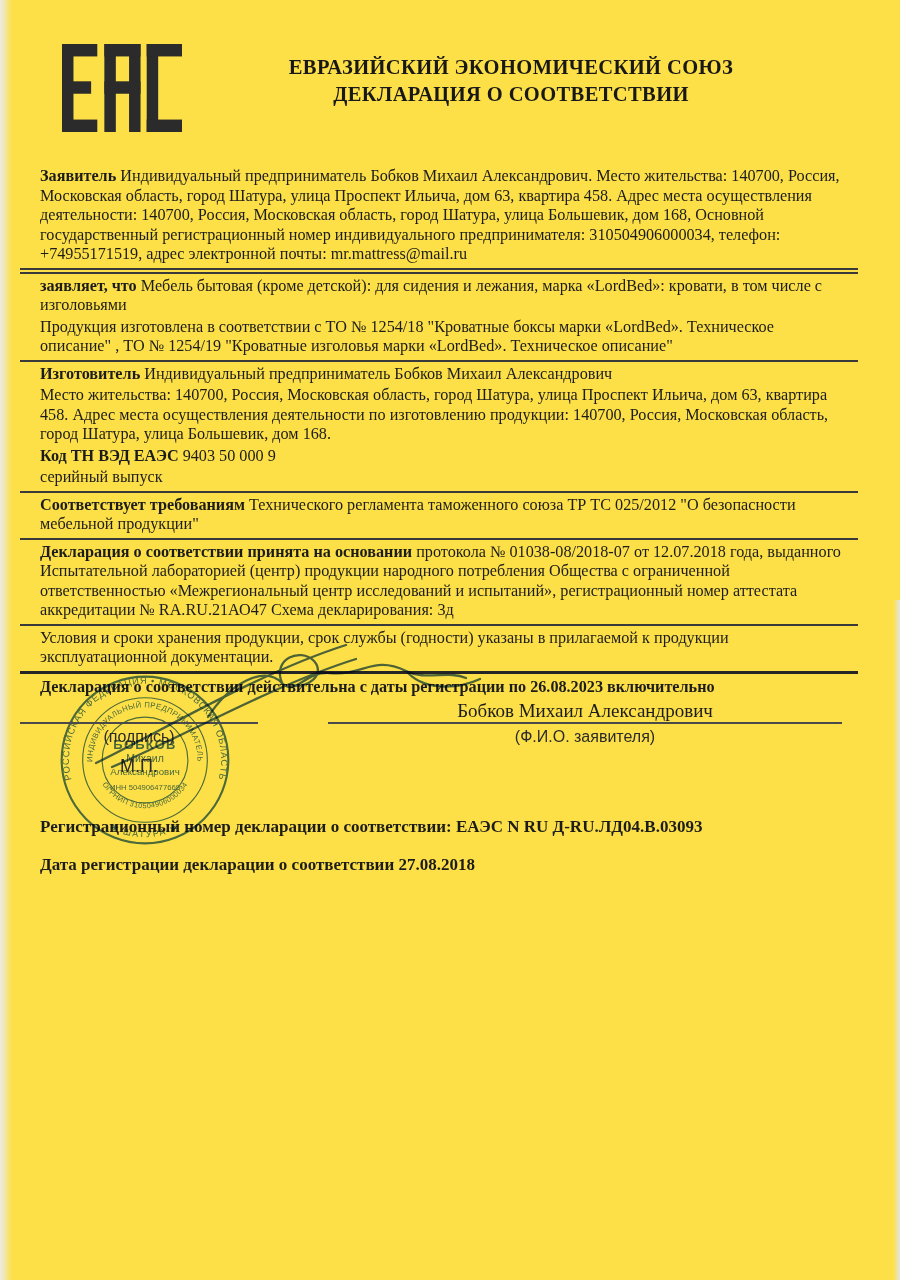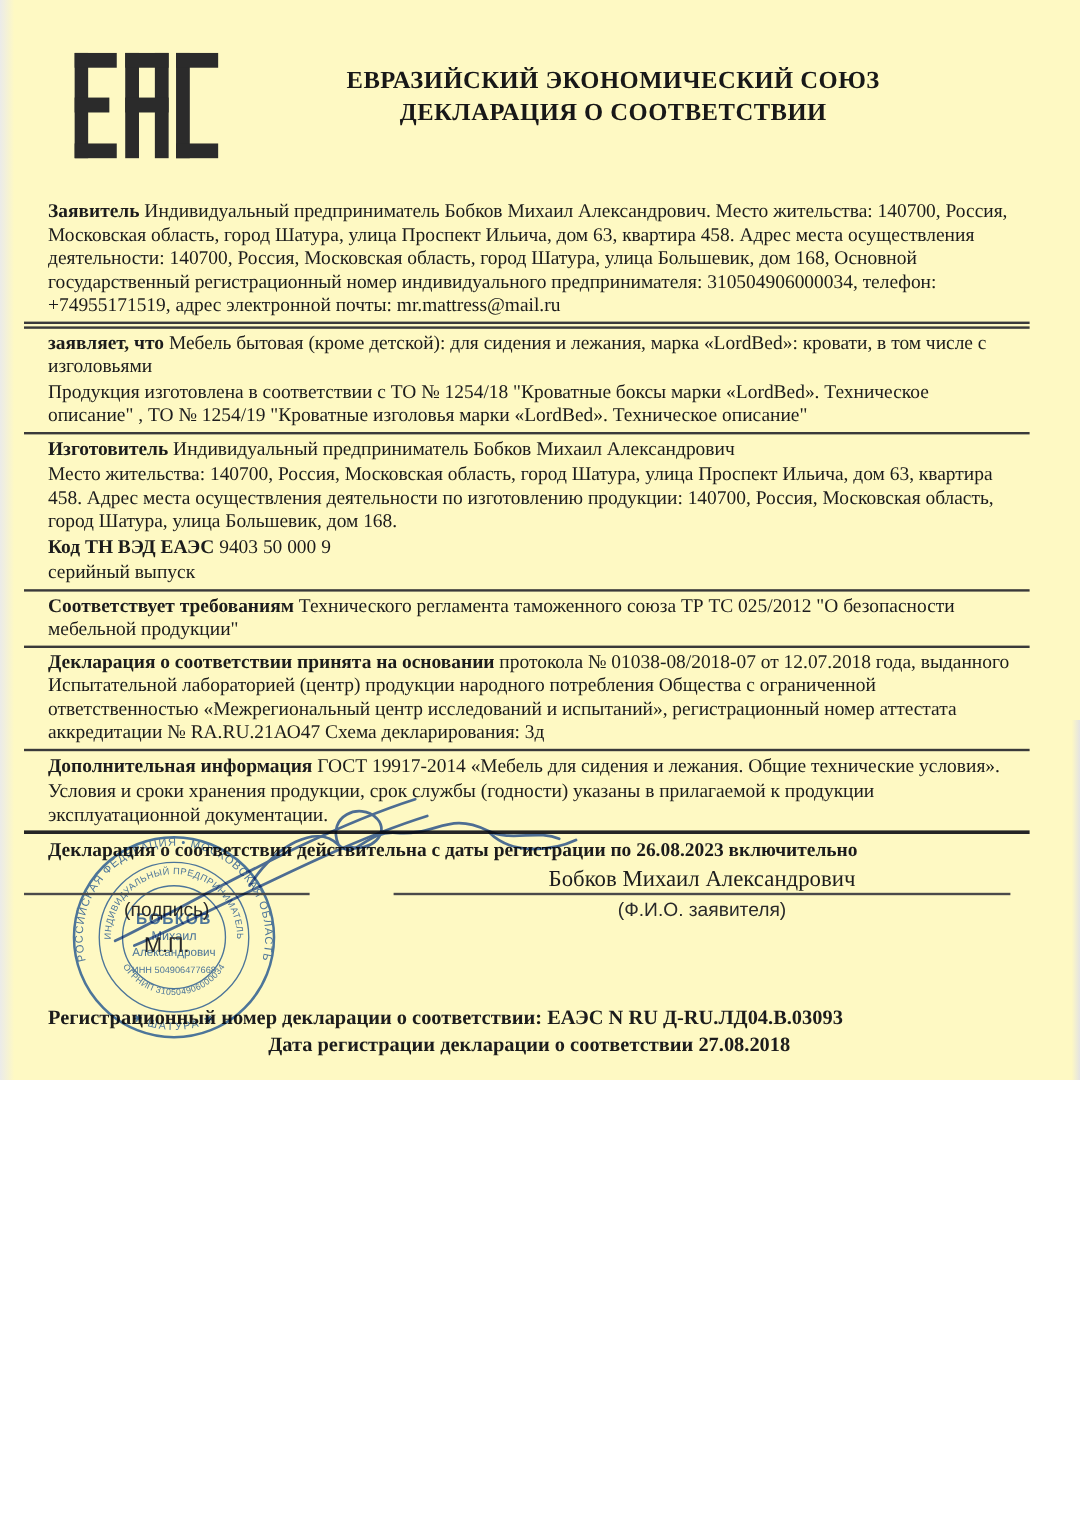--- a/index.html
+++ b/index.html
@@ -1,17 +1,17 @@
 <!DOCTYPE html>
 <html><head>
 <meta charset="utf-8">
 <style>
   html,body {margin:0; padding:0; background:#ffffff;}
   .page {
-    position:relative; width:900px; height:900px; background:#fef9c3;
+    position:relative; width:900px; height:1280px; background:#fde047;
     overflow:hidden; font-family:"Liberation Serif","DejaVu Serif",serif;
     color:#1c1c1c;
   }
   .edge-left {position:absolute; left:0; top:0; width:12px; height:100%;
     background:linear-gradient(to right,#ebebe9,rgba(255,255,255,0)); z-index:0;}
   .edge-right {position:absolute; right:0; top:600px; width:7px; height:680px;
     background:linear-gradient(to left,#e4e4e2,rgba(255,255,255,0)); z-index:0;}
 
   .doc-header {display:flex; align-items:flex-start; padding:44px 60px 0 62px;}
   .eac-svg {width:120px; height:88px; flex:none; color:#2b2b2b;}
@@ -36,21 +36,21 @@
   .sig-name {font-size:19px; line-height:22px;}
 
   .stamp {position:absolute; left:16px; top:-6px; width:178px; height:178px;
     z-index:2; mix-blend-mode:multiply; opacity:0.92;}
   .stamp text {font-family:"Liberation Sans","DejaVu Sans",sans-serif; fill:currentColor;}
   .scribble {position:absolute; left:28px; top:-56px; width:430px; height:150px;
     z-index:4; mix-blend-mode:multiply; opacity:0.85; pointer-events:none;}
 
   .reg {font-weight:bold; font-size:17px; line-height:21px;}
   .reg.first {margin-top:6px;}
-  .reg.second {text-align:center;}
+  .reg.second {margin-top:15px;}
 </style>
 </head>
 <body>
 
 <div class="page">
   <div class="edge-left"></div>
   <div class="edge-right"></div>
 
   <header class="doc-header">
     <svg class="eac-svg" viewBox="0 0 136 92" preserveAspectRatio="none" aria-hidden="true">
@@ -93,21 +93,20 @@
     <p><b>Код ТН ВЭД ЕАЭС</b> <span>9403 50 000 9</span></p>
     <p>серийный выпуск</p>
     <div class="rule"></div>
 
     <p><b>Соответствует требованиям</b> <span>Технического регламента таможенного союза ТР ТС 025/2012 "О безопасности мебельной продукции"</span></p>
     <div class="rule"></div>
 
     <p><b>Декларация о соответствии принята на основании</b> <span>протокола № 01038-08/2018-07 от 12.07.2018 года, выданного Испытательной лабораторией (центр) продукции народного потребления Общества с ограниченной ответственностью «Межрегиональный центр исследований и испытаний», регистрационный номер аттестата аккредитации № RA.RU.21АО47 Схема декларирования: 3д</span></p>
     <div class="rule"></div>
 
-    <p><b>Дополнительная информация</b> <span>ГОСТ 19917-2014 «Мебель для сидения и лежания. Общие технические условия».</span></p>
     <p>Условия и сроки хранения продукции, срок службы (годности) указаны в прилагаемой к продукции эксплуатационной документации.</p>
     <div class="rule thick"></div>
 
     <section class="sig-area">
       <p class="validity">Декларация о соответствии действительна с даты регистрации по 26.08.2023 включительно</p>
 
       <div class="sig-row">
         <div class="sig-left">
           <div class="sig-line"></div>
           <div class="caption">(подпись)</div>

